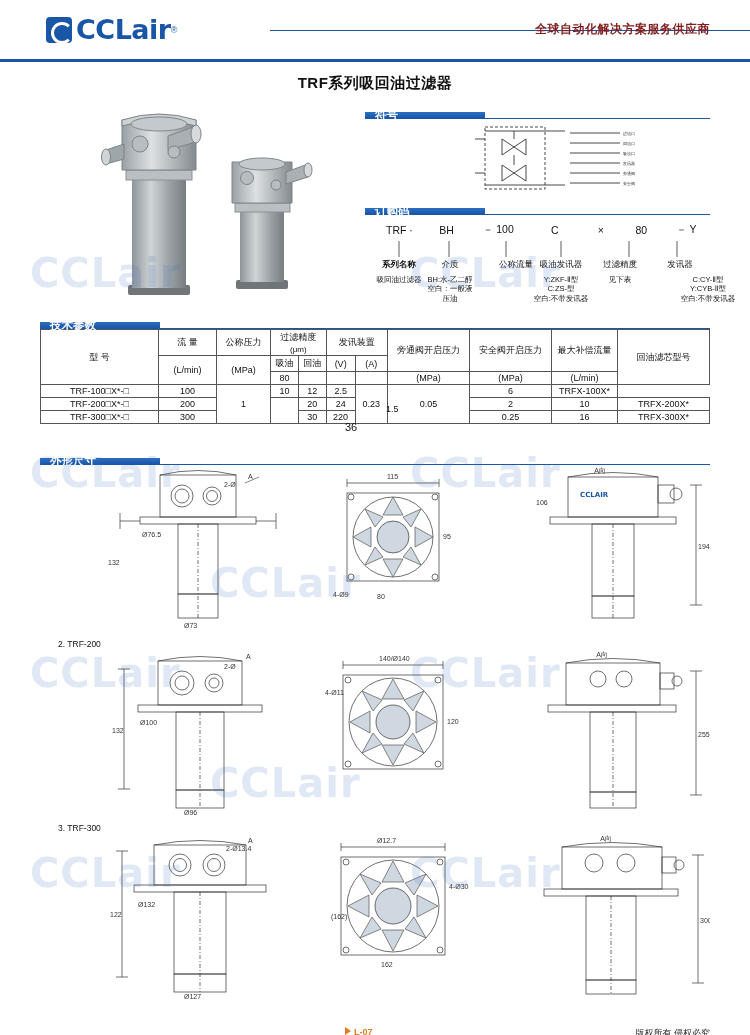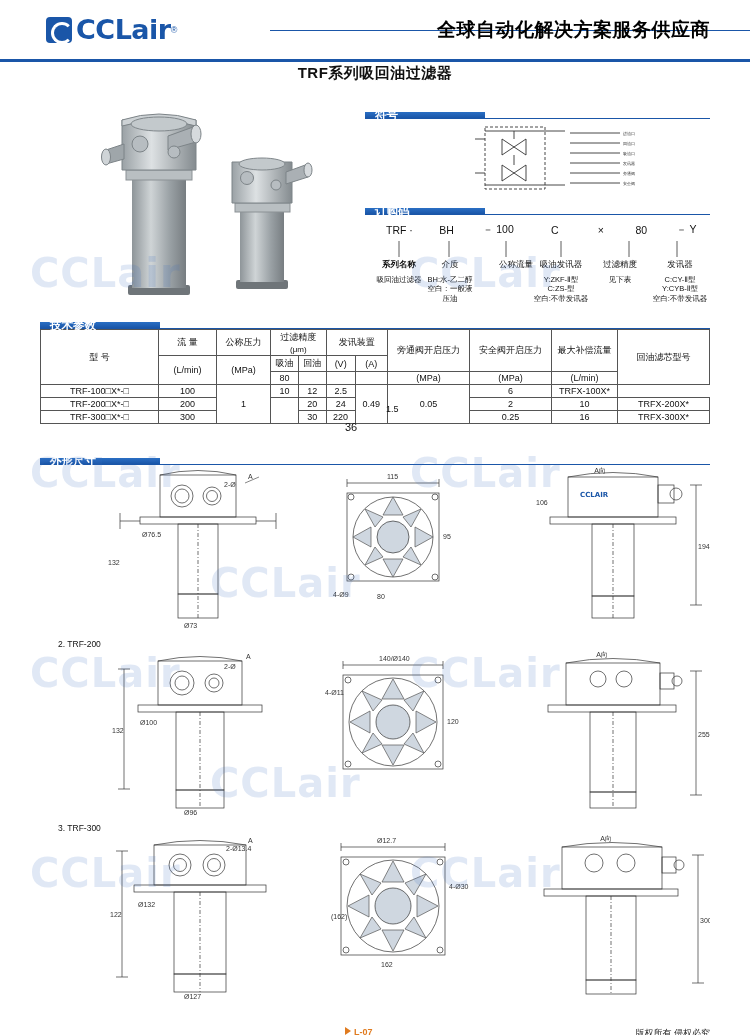--- a/index.html
+++ b/index.html
@@ -45,37 +45,37 @@
     font-size: 27px;
     font-weight: bold;
     color: #1a56a8;
     letter-spacing: -0.5px;
     font-family: "DejaVu Sans", sans-serif;
   }
   .logo-reg { font-size: 9px; vertical-align: super; color:#1a56a8; }
   .header-slogan {
     position: absolute;
     right: 40px;
-    font-size: 19px;
+    font-size: 12px;
     font-weight: bold;
-    color: #000000;
+    color: #7f1d1d;
     letter-spacing: 0.5px;
   }
   .header-rule {
     position: absolute;
     left: 270px; right: 0; top: 50%;
     height: 1px; background: #1a56a8;
   }
 
   
   .doc-title {
     text-align: center;
     font-size: 15px;
     font-weight: bold;
-    margin-top: 2px;
+    margin-top: 12px;
     letter-spacing: 0.5px;
   }
 
   
   .bluebar {
     background: linear-gradient(to bottom, #2a6fc4, #1a56a8);
     color: #fff;
     font-size: 11.5px;
     font-weight: bold;
     padding: 3px 10px;
@@ -335,21 +335,21 @@
 
     <div class="oc-labels" style="position:absolute;top:60px;left:0;white-space:pre-line;">
       <div style="width:52px;">吸回油过滤器</div>
       <div style="width:50px;">BH:水-乙二醇
 空白：一般液压油</div>
       <div style="width:58px;"></div>
       <div style="width:56px;text-align:center;">Y:ZKF-Ⅱ型
 C:ZS-型
 空白:不带发讯器</div>
       <div style="width:62px;">见下表</div>
-      <div style="width:58px;">C:CY-Ⅱ型
+      <div style="width:58px;margin-left:28px;">C:CY-Ⅱ型
 Y:CYB-Ⅱ型
 空白:不带发讯器</div>
     </div>
   </div>
 </div>
 
 <div class="section-spec">
   <div class="bluebar-row">
     <span class="bluebar" style="width:120px;">技术参数</span>
   </div>
@@ -389,21 +389,21 @@
       </tr>
     </thead>
     <tbody>
       <tr>
         <td>TRF-100□X*-□</td>
         <td>100</td>
         <td rowspan="3">1</td>
         <td>10</td>
         <td>12</td>
         <td>2.5</td>
-        <td rowspan="3">0.49</td>
+        <td rowspan="3">0.23</td>
         <td rowspan="3">0.05</td>
         <td>6</td>
         <td>TRFX-100X*</td>
       </tr>
       <tr>
         <td>TRF-200□X*-□</td>
         <td>200</td>
         <td rowspan="2" style="border-top:0;"></td>
         <td>20</td>
         <td>24</td>

